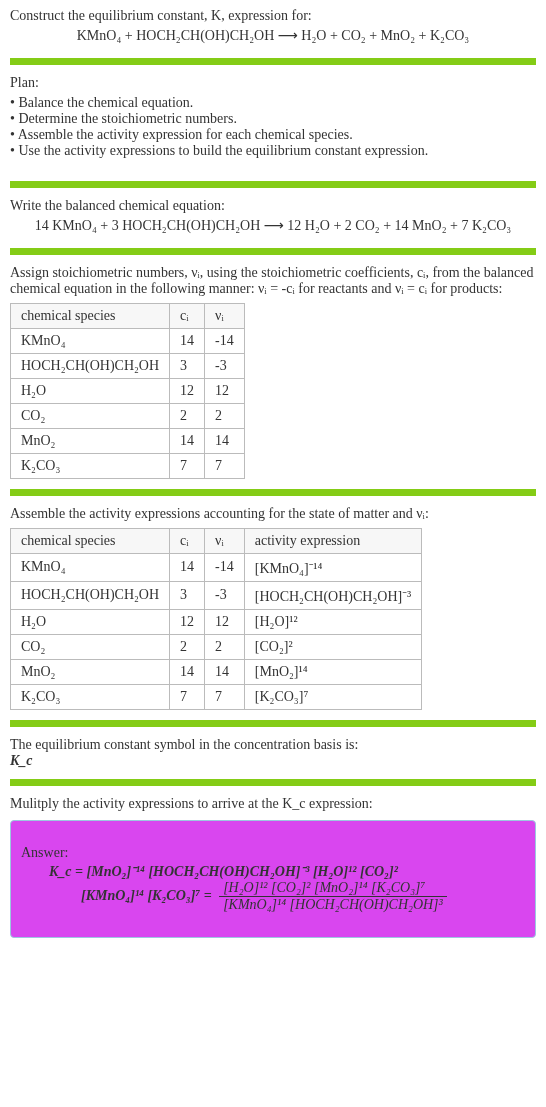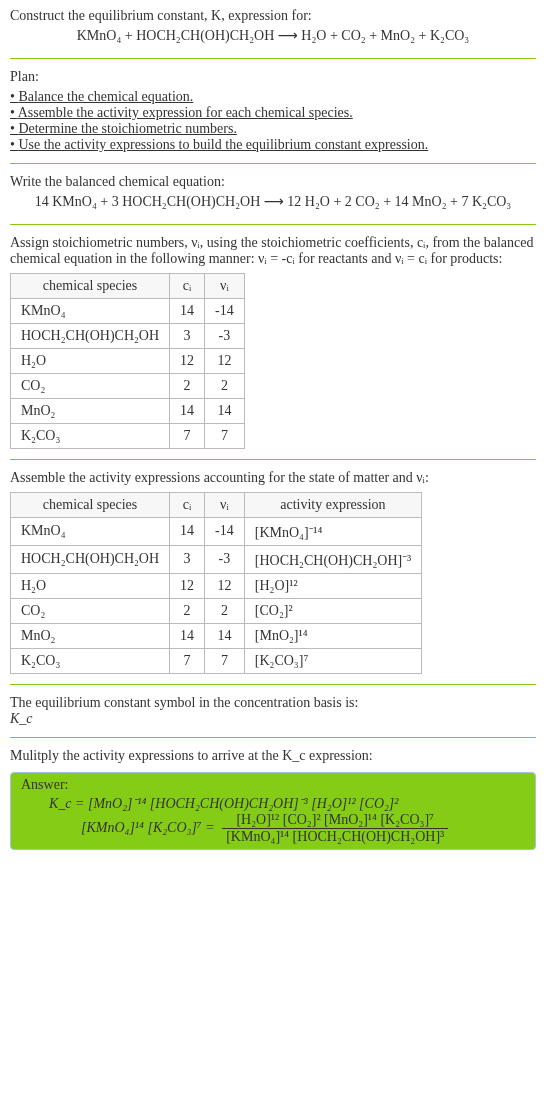--- a/index.html
+++ b/index.html
@@ -8,71 +8,72 @@
     font-family: Georgia, 'Times New Roman', serif;
     font-size: 14px;
     color: #333;
     background: #fff;
     width: 546px;
   }
   .container {
     padding: 8px 10px;
   }
   .section {
-    border-top: 1px solid #84cc16;
+    border-top: 7px solid #84cc16;
     padding: 10px 0;
   }
   .section:first-child {
     border-top: none;
     padding-top: 0;
   }
   .eq-line {
     line-height: 1.7;
     text-align: center;
   }
   .plan-list {
-    margin: 4px 0 0 0;
+    margin: 4px 0 12px 0;
     padding: 0;
     list-style: none;
-    text-decoration: underline;
   }
   .plan-list li::before {
     content: "• ";
   }
   table {
     border-collapse: collapse;
     margin-top: 6px;
   }
   th, td {
     border: 1px solid #bbb;
     padding: 4px 10px;
-    text-align: center;
+    text-align: left;
     font-weight: normal;
   }
   th {
     background: #f7f7f7;
   }
   td.left {
     text-align: left;
   }
   .answer-box {
-    background: #84cc16;
+    background: #d946ef;
     border: 1px solid #9cc7e0;
     border-radius: 4px;
-    padding: 4px 10px;
+    padding: 24px 10px;
     margin-top: 8px;
   }
   .ital {
     font-style: italic;
+    font-weight: bold;
   }
   .frac {
     display: inline-block;
     vertical-align: middle;
-    text-align: center;
+    text-align: left;
     margin: 0 4px;
+    font-style: italic;
   }
   .frac .num {
     display: block;
     border-bottom: 1px solid #333;
     padding: 0 4px;
   }
   .frac .den {
     display: block;
     padding: 0 4px;
   }
@@ -97,22 +98,22 @@
       <span>KMnO₄ + HOCH₂CH(OH)CH₂OH</span>
       <span class="arrow">⟶</span>
       <span>H₂O + CO₂ + MnO₂ + K₂CO₃</span>
     </div>
   </div>
 
   <div class="section">
     <div>Plan:</div>
     <ul class="plan-list">
       <li>Balance the chemical equation.</li>
+      <li>Determine the stoichiometric numbers.</li>
       <li>Assemble the activity expression for each chemical species.</li>
-      <li>Determine the stoichiometric numbers.</li>
       <li>Use the activity expressions to build the equilibrium constant expression.</li>
     </ul>
   </div>
 
   <div class="section">
     <div>Write the balanced chemical equation:</div>
     <div class="eq-line">
       <span>14 KMnO₄ + 3 HOCH₂CH(OH)CH₂OH</span>
       <span class="arrow">⟶</span>
       <span>12 H₂O + 2 CO₂ + 14 MnO₂ + 7 K₂CO₃</span>

